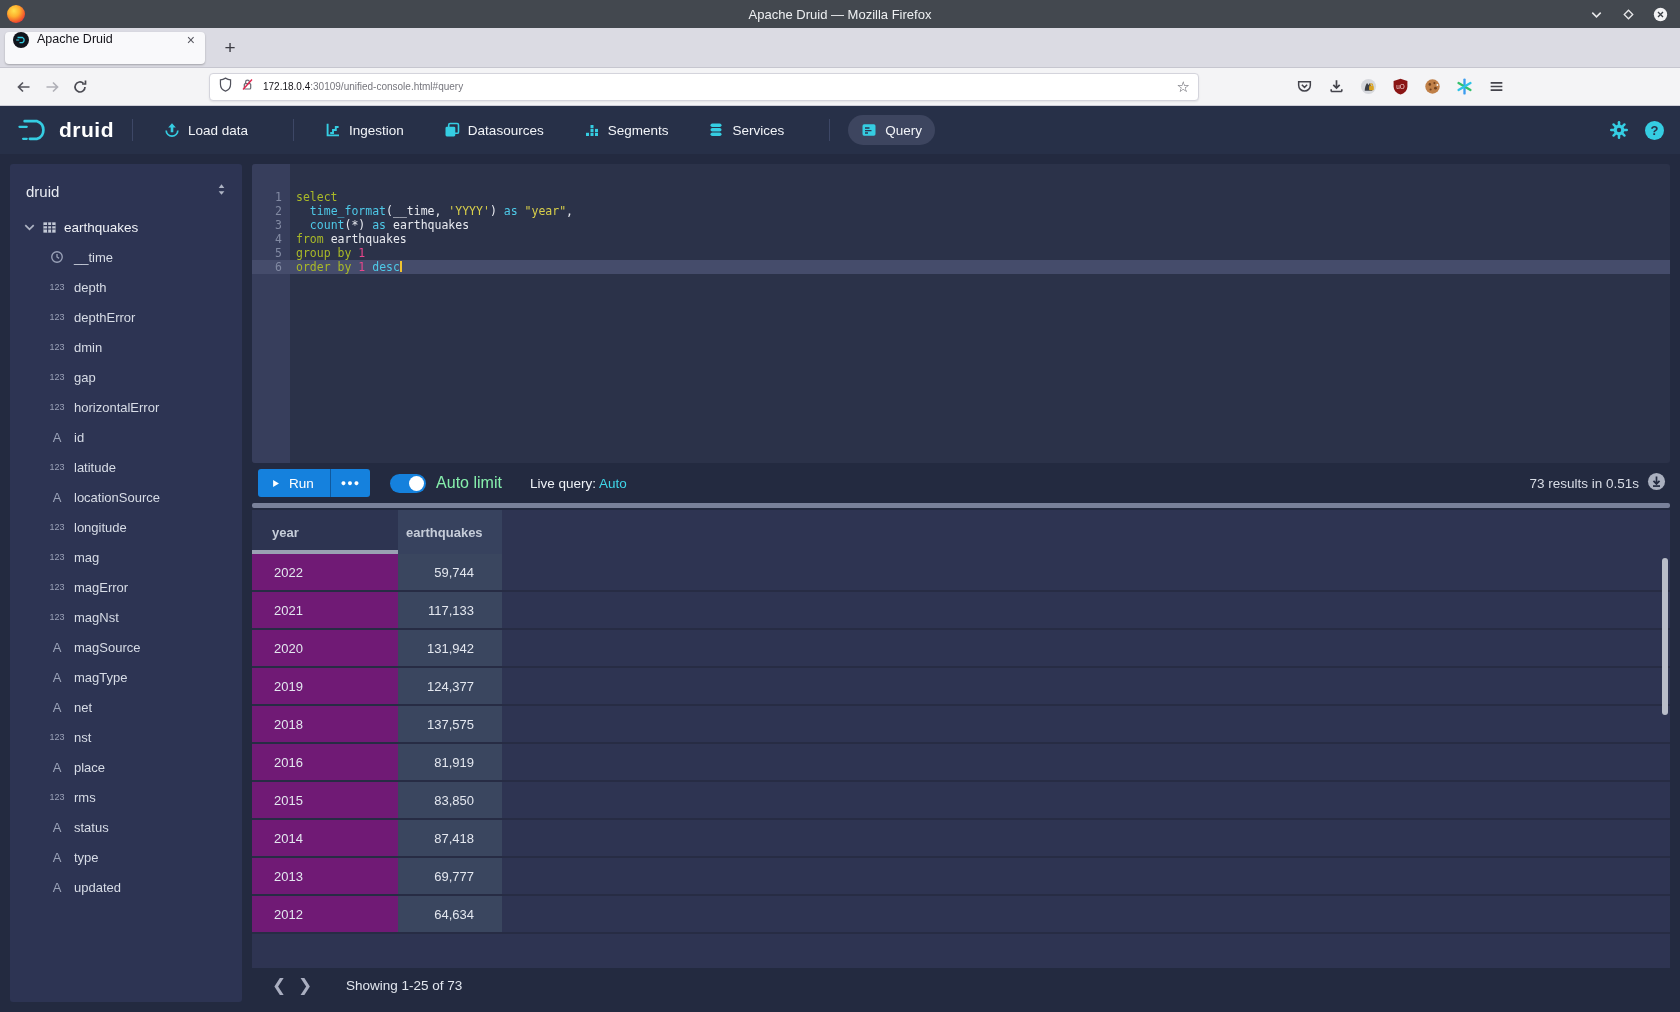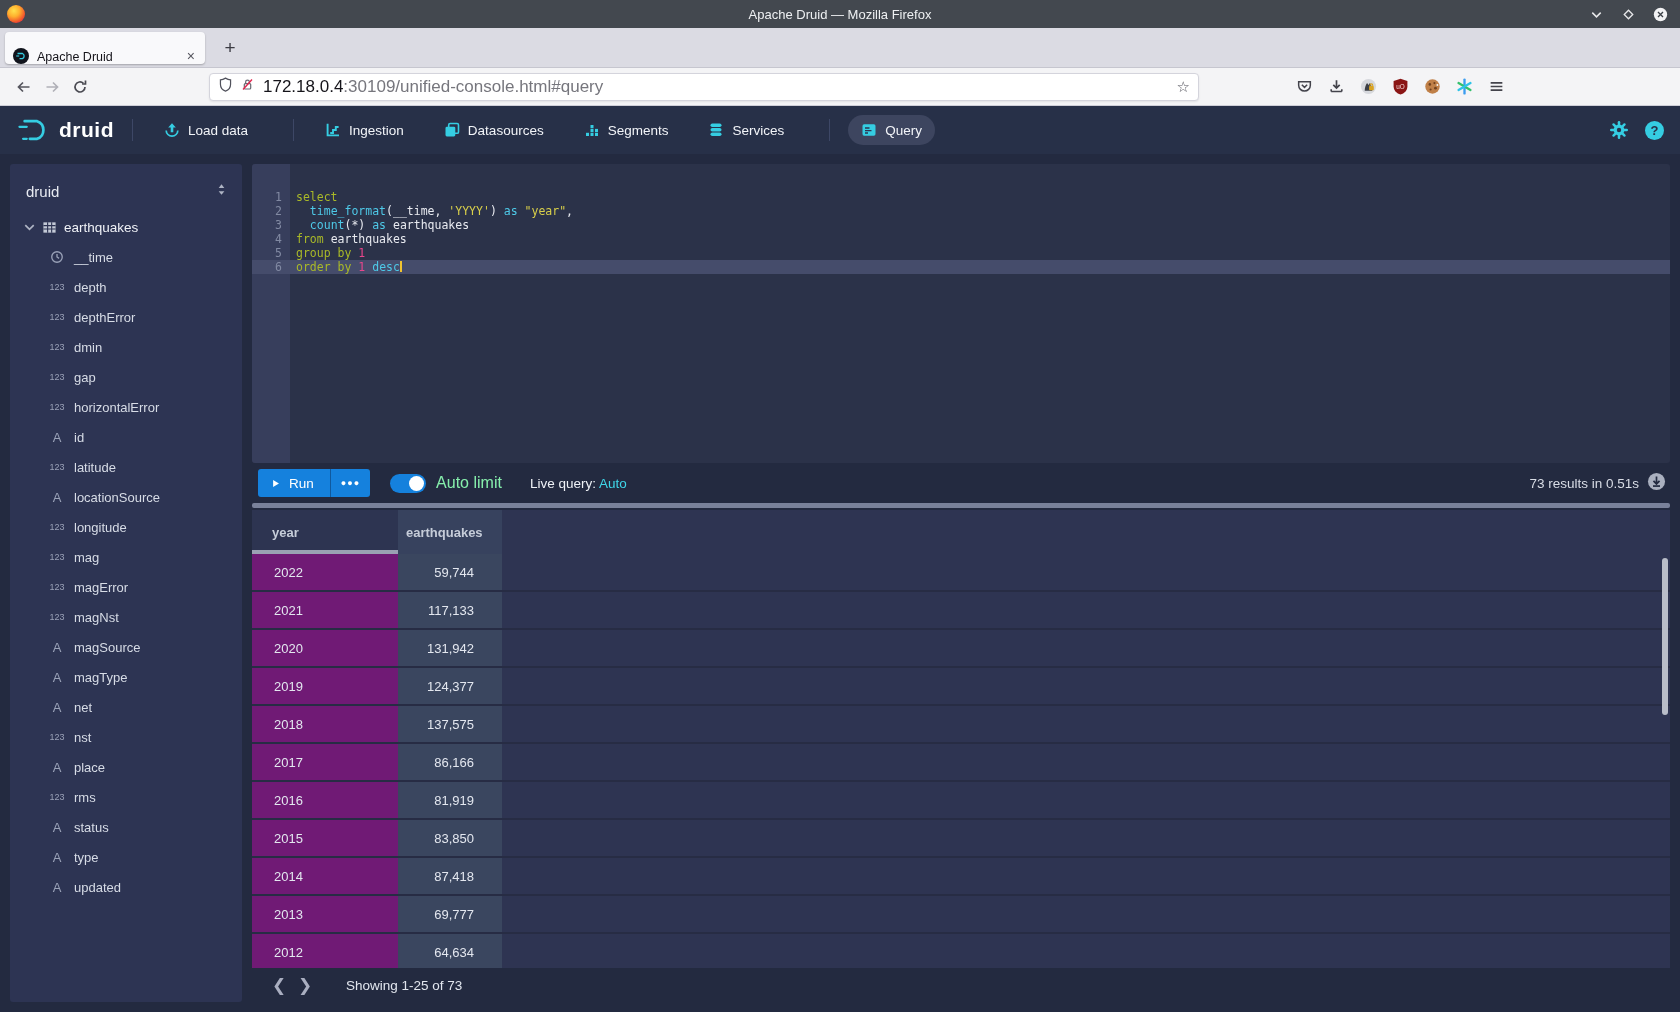--- a/index.html
+++ b/index.html
@@ -10,33 +10,33 @@
   .titlebar { height:28px; background:#43484f; display:flex; align-items:center; position:relative; }
   .ff-logo { width:18px; height:18px; margin-left:7px; border-radius:50%;
     background:radial-gradient(circle at 38% 32%, #ffe14d 0%, #ffb02e 35%, #f2552c 68%, #c4007f 100%); }
   .win-title { position:absolute; left:0; right:0; text-align:center; color:#eef0f2; font-size:13px; }
   .win-controls { margin-left:auto; display:flex; align-items:center; gap:16px; padding-right:12px; z-index:2; }
   .win-btn { width:16px; height:16px; display:flex; align-items:center; justify-content:center; cursor:default; }
   .win-btn svg { width:15px; height:15px; }
 
   .tabbar { height:40px; background:#dbdbe3; display:flex; align-items:center; border-bottom:1px solid #c6c6cf; }
   .tab { width:200px; height:32px; margin-left:5px; background:#f9f9fb; border-radius:4px;
-    box-shadow:0 1px 2px rgba(0,0,0,.25); display:flex; align-items:flex-end; padding:0 8px; }
+    box-shadow:0 1px 2px rgba(0,0,0,.25); display:flex; align-items:flex-start; padding:0 8px; }
   .tab-favicon { width:16px; height:16px; flex:0 0 16px; }
   .tab-title { font-size:12.5px; color:#15141a; margin-left:8px; flex:1; white-space:nowrap; overflow:hidden; }
   .tab-close { color:#55555e; font-size:14px; padding:0 2px; }
   .newtab-btn { font-size:19px; color:#3c3c44; margin-left:12px; width:26px; height:26px; text-align:center; line-height:25px; border-radius:4px; }
 
   .toolbar { height:38px; background:#f4f4f6; display:flex; align-items:center; border-bottom:1px solid #cfcfd8; padding:0 10px; }
   .nav-btn { width:28px; height:28px; display:flex; align-items:center; justify-content:center; border-radius:4px; }
   .nav-btn svg { width:16px; height:16px; }
   .urlbar { flex:0 0 990px; height:28px; margin-left:115px; background:#ffffff; border:1px solid #d4d4dc; border-radius:4px;
     display:flex; align-items:center; padding:0 8px; box-shadow:0 1px 2px rgba(0,0,0,.08); }
   .urlbar svg { width:15px; height:15px; }
-  .url-text { font-size:17px; margin-left:8px; flex:1; white-space:nowrap; overflow:hidden; }
+  .url-text { font-size:10px; margin-left:8px; flex:1; white-space:nowrap; overflow:hidden; }
   .url-host { color:#15141a; }
   .url-path { color:#76767d; }
   .star { font-size:15px; color:#55555e; }
   .ext-icons { display:flex; align-items:center; gap:14px; margin-left:96px; }
   .ext-icons .ic { width:18px; height:18px; display:flex; align-items:center; justify-content:center; }
   .ext-icons svg { width:17px; height:17px; }
 
   
   .druid-nav { height:48px; background:#273048; display:flex; align-items:center; padding:0 16px; }
   .brand { display:flex; align-items:center; gap:7px; }
@@ -533,25 +533,20 @@
             <div class="td td-year">2019</div>
             <div class="td td-val">124,377</div>
             <div class="td-fill"></div>
           </div>
           <div class="trow">
             <div class="td td-year">2018</div>
             <div class="td td-val">137,575</div>
             <div class="td-fill"></div>
           </div>
           <div class="trow">
-            <div class="td td-year">2017</div>
-            <div class="td td-val">86,166</div>
-            <div class="td-fill"></div>
-          </div>
-          <div class="trow">
             <div class="td td-year">2016</div>
             <div class="td td-val">81,919</div>
             <div class="td-fill"></div>
           </div>
           <div class="trow">
             <div class="td td-year">2015</div>
             <div class="td td-val">83,850</div>
             <div class="td-fill"></div>
           </div>
           <div class="trow">

